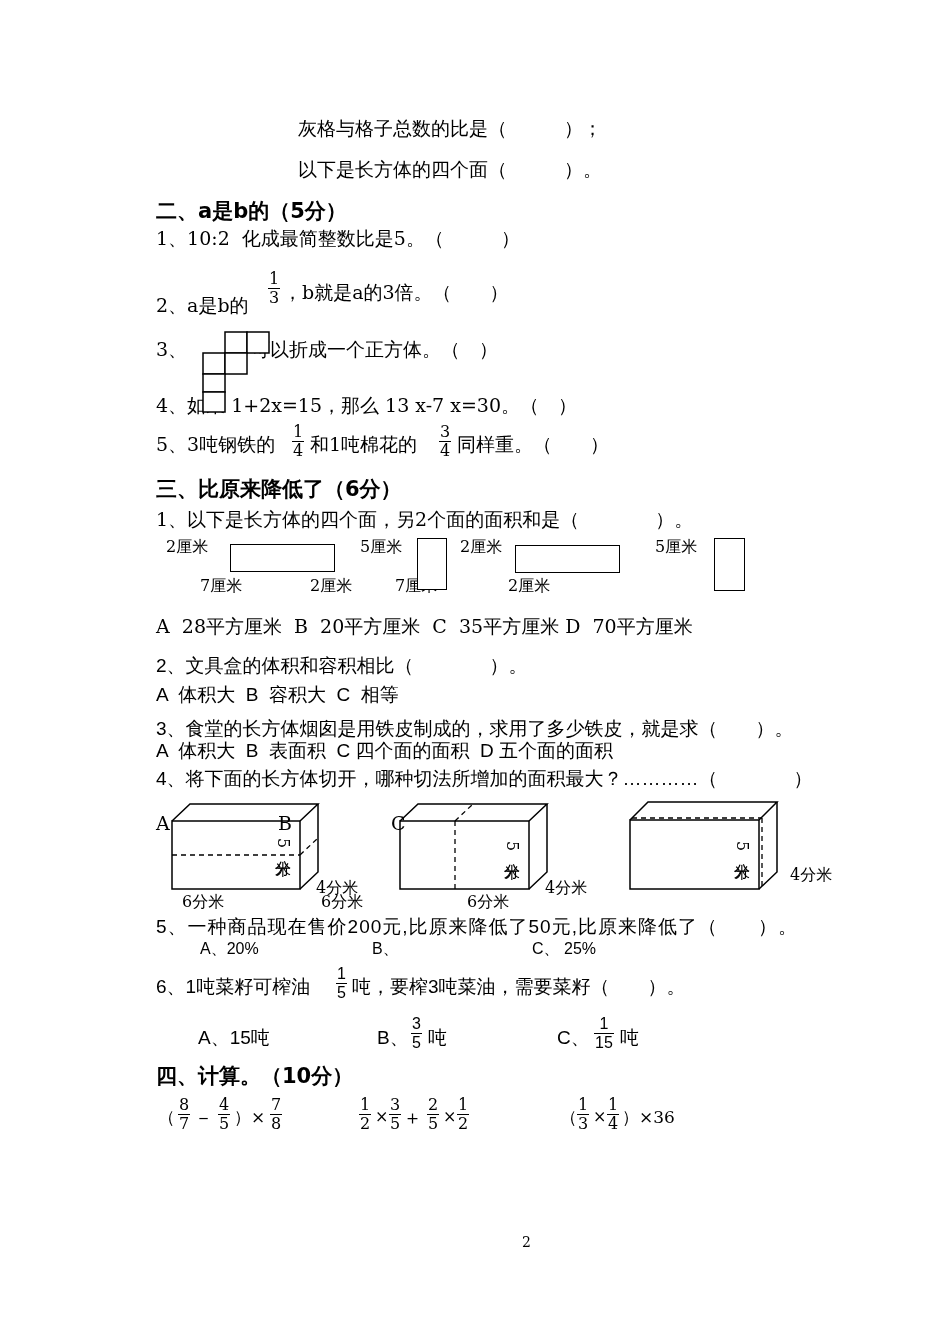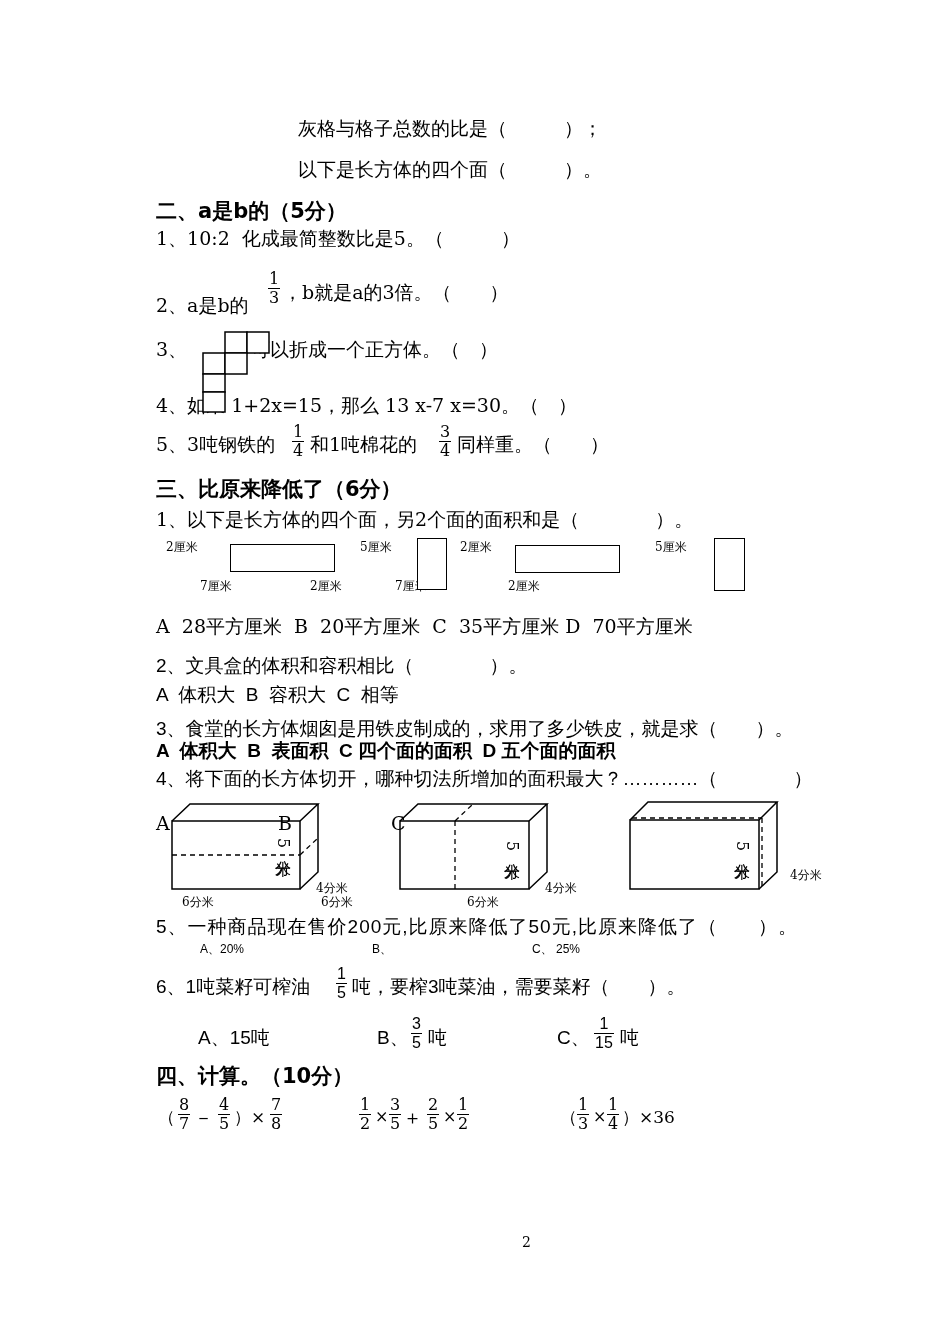--- a/index.html
+++ b/index.html
@@ -1,21 +1,21 @@
 <!DOCTYPE html>
 <html><head>
   <meta charset="utf-8">
   <style>
     html, body { margin: 0; padding: 0; background: #ffffff; }
     body { width: 950px; height: 1342px; position: relative; overflow: hidden;
            font-family: "DejaVu Serif", "Liberation Serif", serif; color: #000; }
     .t { position: absolute; white-space: pre; font-size: 19px; line-height: 22px; }
     .h { position: absolute; white-space: pre; font-size: 21px; line-height: 24px; font-weight: bold;
          font-family: "DejaVu Sans", "Liberation Sans", sans-serif; }
-    .s { position: absolute; white-space: pre; font-size: 12px; line-height: 18px; }
+    .s { position: absolute; white-space: pre; font-size: 16px; line-height: 18px; }
     .cond { font-family: "Liberation Sans", "DejaVu Sans", sans-serif; }
     .frac { position: absolute; display: inline-flex; flex-direction: column; align-items: center;
             font-size: 16px; line-height: 18px; }
     .frac .num, .frac .den { display: block; padding: 0 1px; }
     .frac .bar { display: block; width: 100%; border-top: 1px solid #000; height: 0; }
     .box { position: absolute; border: 1.5px solid #000; box-sizing: border-box; }
     svg.fig { position: absolute; left: 0; top: 0; overflow: visible; }
     .vtext { position: absolute; writing-mode: vertical-rl; font-size: 16px; line-height: 18px; }
     .page-num { position: absolute; font-size: 14px; }
   </style>
@@ -82,21 +82,21 @@
 <div class="s" style="left:508px;top:577px;">2厘米</div>
 
 <div class="s" style="left:655px;top:538px;">5厘米</div>
 <div class="box" style="left:714px;top:538px;width:31px;height:53px;"></div>
 
 <div class="t" style="left:156px;top:615px;">A  28平方厘米  B  20平方厘米  C  35平方厘米 D  70平方厘米</div>
 
 <div class="t cond" style="left:156px;top:655px;">2、文具盒的体积和容积相比（　　　　）。</div>
 <div class="t cond" style="left:156px;top:684px;">A  体积大  B  容积大  C  相等</div>
 <div class="t cond" style="left:156px;top:718px;">3、食堂的长方体烟囱是用铁皮制成的，求用了多少铁皮，就是求（　　）。</div>
-<div class="t cond" style="left:156px;top:740px;font-weight:bold;">A  体积大  B  表面积  C 四个面的面积  D 五个面的面积</div>
+<div class="t cond" style="left:156px;top:740px;">A  体积大  B  表面积  C 四个面的面积  D 五个面的面积</div>
 <div class="t cond" style="left:156px;top:768px;">4、将下面的长方体切开，哪种切法所增加的面积最大？…………（　　　　）</div>
 
 <svg class="fig" width="950" height="1342">
   <g fill="none" stroke="#000" stroke-width="1.5">
 
     <rect x="172" y="821" width="128" height="68"></rect>
     <polyline points="172,821 190,804 318,804 300,821"></polyline>
     <polyline points="318,804 318,872 300,889"></polyline>
 
     <rect x="400" y="821" width="129" height="68"></rect>

